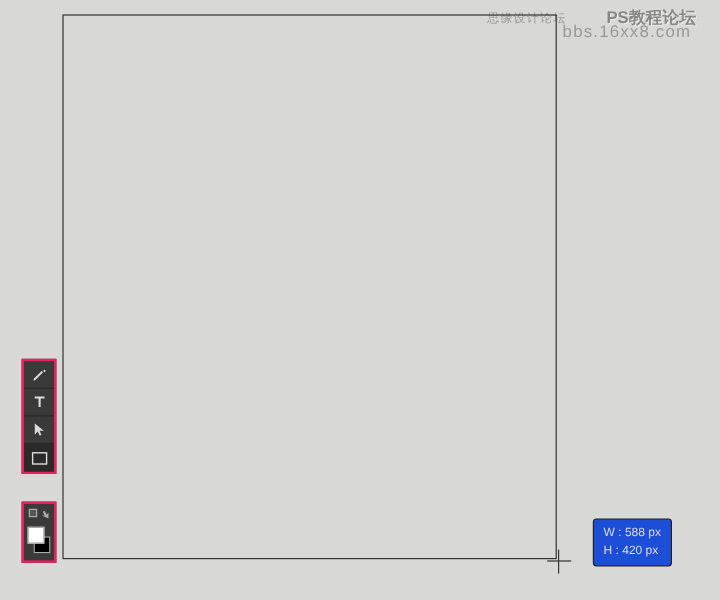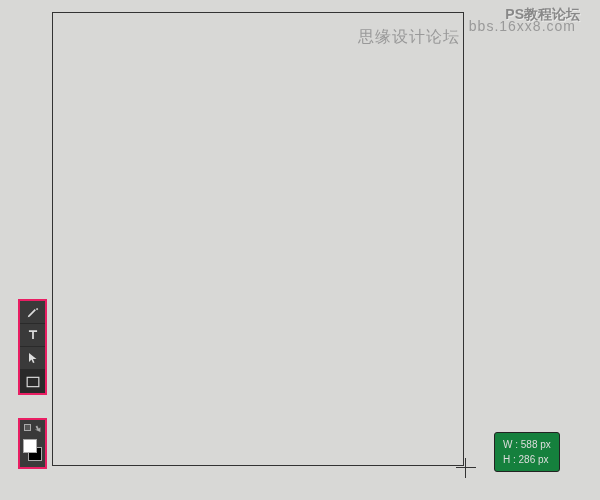--- a/index.html
+++ b/index.html
@@ -7,25 +7,24 @@
       width: 600px;
       height: 500px;
       background: #d8d8d6;
       position: relative;
       font-family: Arial, sans-serif;
       overflow: hidden;
     }
     .watermark-left {
       position: absolute;
       top: 8px;
-      right: 140px;
-      font-size: 16px;
+      right: 128px;
+      font-size: 10px;
       color: #999;
       letter-spacing: 1px;
-      margin-top: 19px;
     }
     .watermark-right {
       position: absolute;
       top: 6px;
       right: 20px;
       font-size: 14px;
       color: #888;
       font-weight: bold;
       text-shadow: 1px 1px 0 rgba(255,255,255,0.5);
     }
@@ -68,21 +67,21 @@
       top: 9px;
       left: 0;
       width: 20px;
       height: 1px;
       background: #333;
     }
     .dimension-tooltip {
       position: absolute;
       top: 432px;
       left: 494px;
-      background: #15803d;
+      background: #1d4ed8;
       color: #ddd;
       padding: 4px 8px;
       border-radius: 3px;
       font-size: 10px;
       line-height: 1.5;
       border: 1px solid #222;
     }
     .dimension-tooltip div {
       white-space: nowrap;
     }
@@ -161,21 +160,21 @@
 <div class="watermark-left">思缘设计论坛</div>
 <div class="watermark-right">PS教程论坛</div>
 <div class="watermark-sub">bbs.16xx8.com</div>
 
 <div class="selection-rect"></div>
 
 <div class="crosshair"></div>
 
 <div class="dimension-tooltip">
   <div>W :  588 px</div>
-  <div>H :  286 px</div>
+  <div>H :  420 px</div>
 </div>
 
 <div class="tool-panel-1">
   <div class="tool-btn">
     <svg width="14" height="14" viewBox="0 0 24 24" fill="#ddd">
       <path d="M3 21l3-1 11-11-2-2L4 18l-1 3zm14-14l2 2 2-2-2-2-2 2z"></path>
     </svg>
   </div>
   <div class="tool-btn">
     <svg width="14" height="14" viewBox="0 0 24 24" fill="#ddd">

